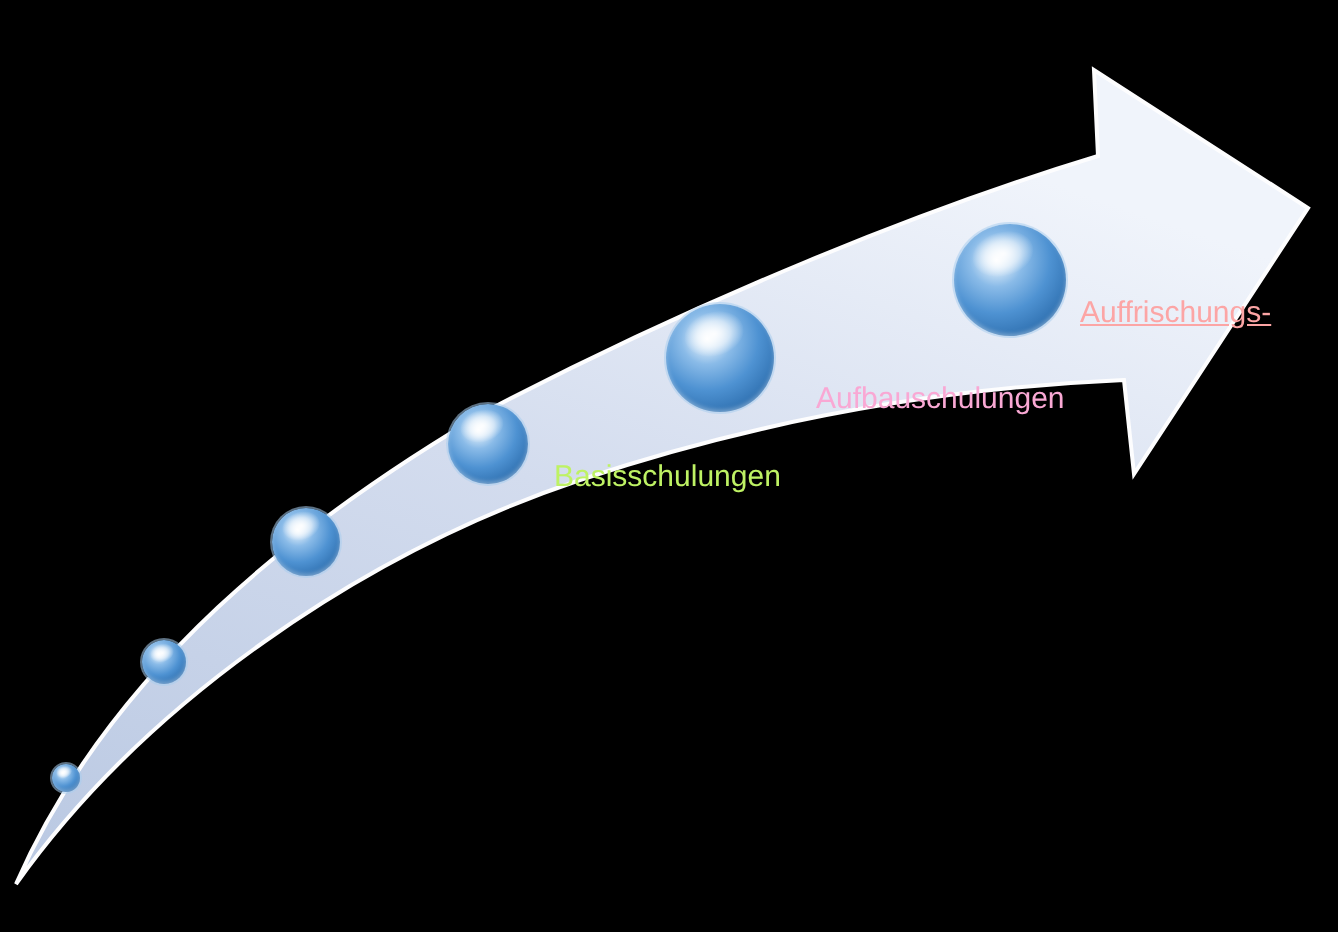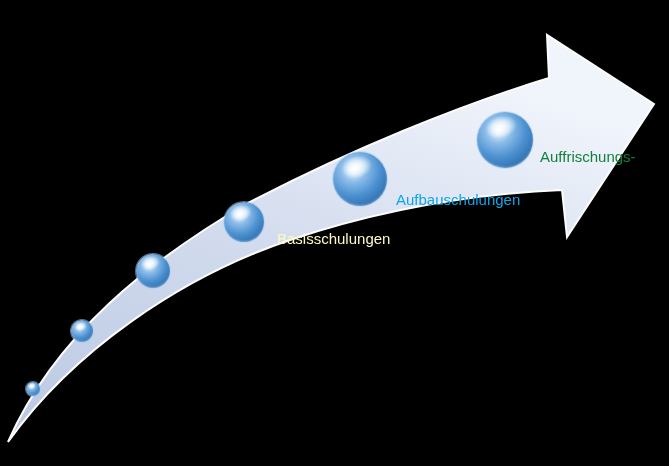--- a/index.html
+++ b/index.html
@@ -93,25 +93,25 @@
         <span class="gloss"></span>
       </div>
       <div class="sphere" style="left: 333px; top: 152px; width: 54px; height: 54px;">
         <span class="gloss"></span>
       </div>
       <div class="sphere" style="left: 477px; top: 112px; width: 56px; height: 56px;">
         <span class="gloss"></span>
       </div>
     </div>
 
-  <div class="stage-label" style="left: 277px; top: 229px; color: #fef9c3;">
+  <div class="stage-label" style="left: 277px; top: 229px; color: #bef264;">
     <span>Basisschulungen</span>
   </div>
 
-  <div class="stage-label" style="left: 396px; top: 190px; color: #0ea5e9;">
+  <div class="stage-label" style="left: 408px; top: 190px; color: #f9a8d4;">
     <span>Aufbauschulungen</span>
   </div>
 
-  <div class="stage-label" style="left: 540px; top: 147px; color: #15803d;">
+  <div class="stage-label" style="left: 540px; top: 147px; color: #fca5a5; text-decoration: underline;">
     <div>Auffrischungs-</div>
   </div>
 
 </div>
 
 </body></html>

